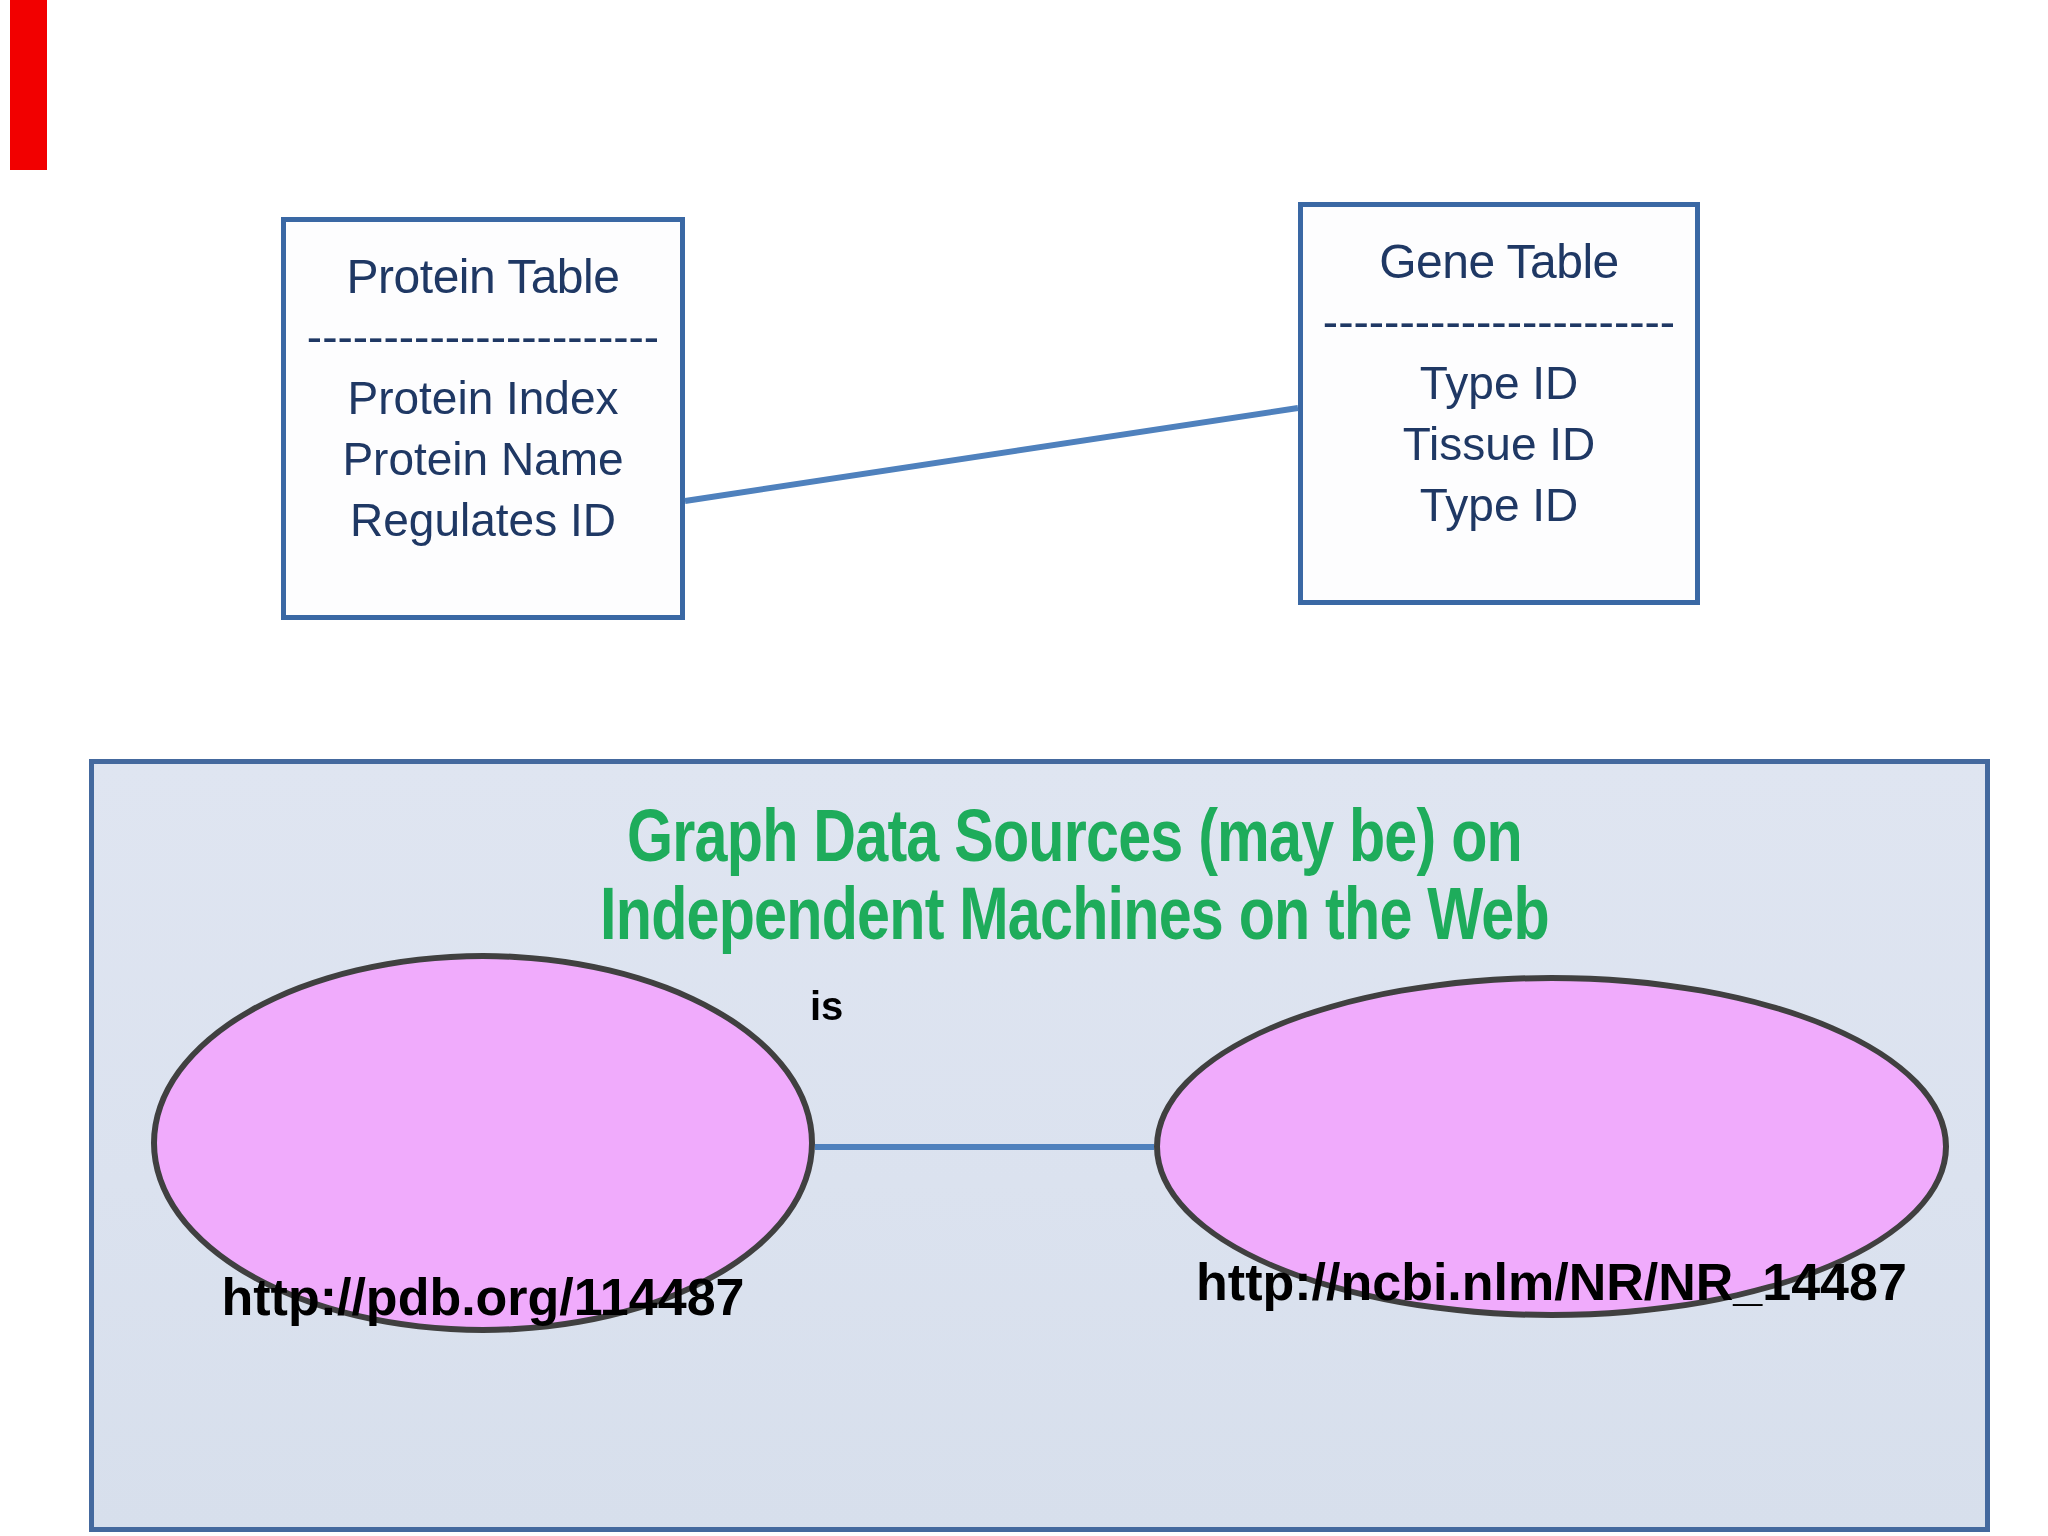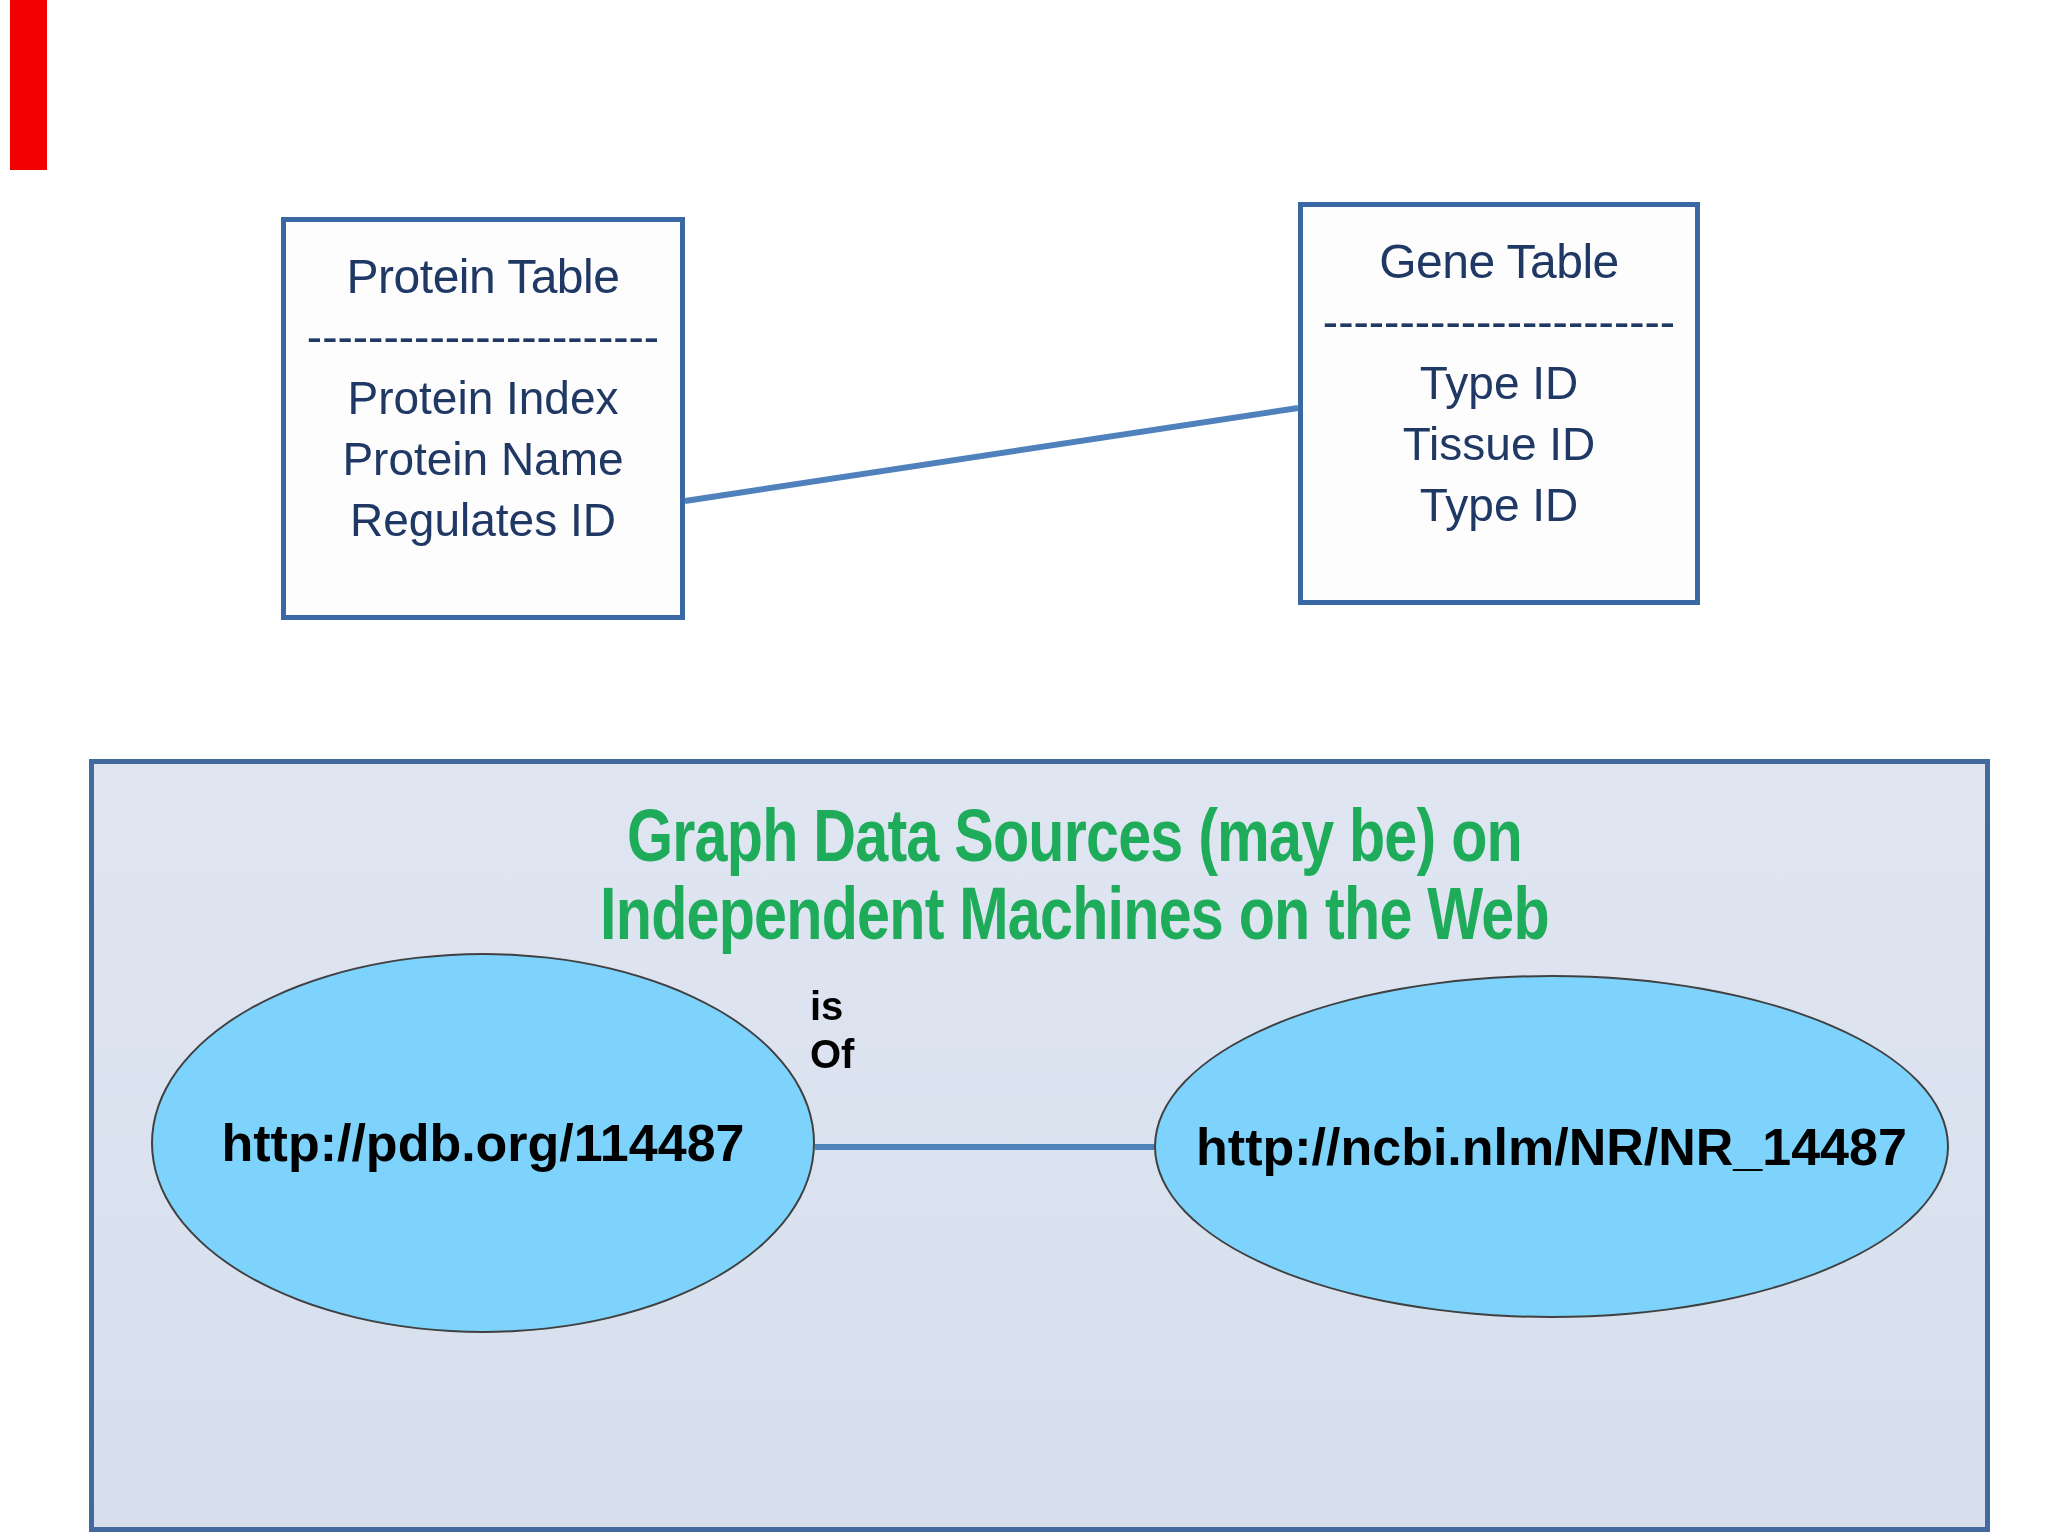--- a/index.html
+++ b/index.html
@@ -86,25 +86,25 @@
   }
   .panel-heading .hline {
     transform: scaleX(0.79);
     transform-origin: 50% 50%;
   }
 
   
   .node {
     position: absolute;
     box-sizing: border-box;
-    border: 2px solid #404040;
+    border: 6px solid #404040;
     border-radius: 50%;
-    background: #7dd3fc;
+    background: #f0abfc;
     display: flex;
-    align-items: center;
+    align-items: flex-end;
     justify-content: center;
     color: #000000;
     font-weight: bold;
     font-size: 52px;
     white-space: nowrap;
   }
   .node.left  { left: 151px;  top: 953px; width: 664px; height: 380px; }
   .node.right { left: 1154px; top: 975px; width: 795px; height: 343px; }
 
   
@@ -154,21 +154,20 @@
 
   <div class="panel-heading">
     <div class="hline">Graph Data Sources (may be) on</div>
     <div class="hline">Independent Machines on the Web</div>
   </div>
 
   <div class="line-nodes"></div>
 
   <div class="edge-label">
     <div>is</div>
-    <div>Of</div>
   </div>
 
   <div class="node left">
     <span>http://pdb.org/114487</span>
   </div>
 
   <div class="node right">
     <span>http://ncbi.nlm/NR/NR_14487</span>
   </div>
 

